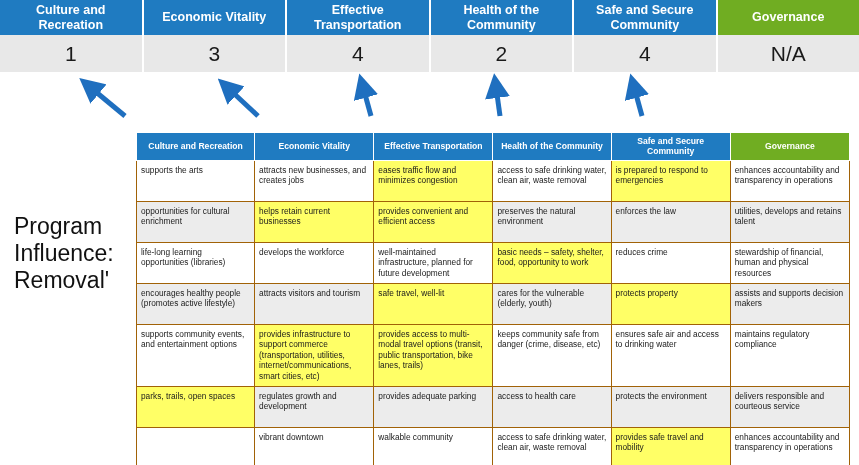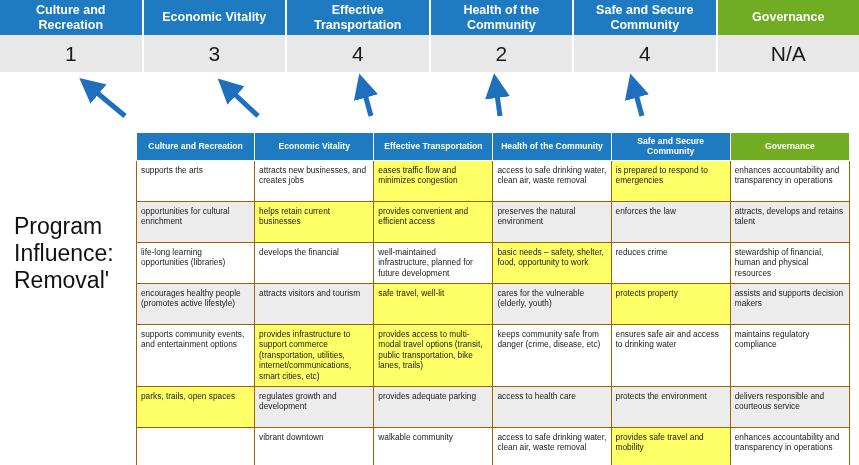--- a/index.html
+++ b/index.html
@@ -199,25 +199,25 @@
       <td>access to safe drinking water, clean air, waste removal</td>
       <td class="hl">is prepared to respond to emergencies</td>
       <td>enhances accountability and transparency in operations</td>
     </tr>
     <tr class="alt">
       <td>opportunities for cultural enrichment</td>
       <td class="hl">helps retain current businesses</td>
       <td class="hl">provides convenient and efficient access</td>
       <td>preserves the natural environment</td>
       <td>enforces the law</td>
-      <td>attracts, develops and retains talent</td>
+      <td>utilities, develops and retains talent</td>
     </tr>
     <tr>
       <td>life-long learning opportunities (libraries)</td>
-      <td>develops the financial</td>
+      <td>develops the workforce</td>
       <td>well-maintained infrastructure, planned for future development</td>
       <td class="hl">basic needs – safety, shelter, food, opportunity to work</td>
       <td>reduces crime</td>
       <td>stewardship of financial, human and physical resources</td>
     </tr>
     <tr class="alt">
       <td>encourages healthy people (promotes active lifestyle)</td>
       <td>attracts visitors and tourism</td>
       <td class="hl">safe travel, well-lit</td>
       <td>cares for the vulnerable (elderly, youth)</td>

